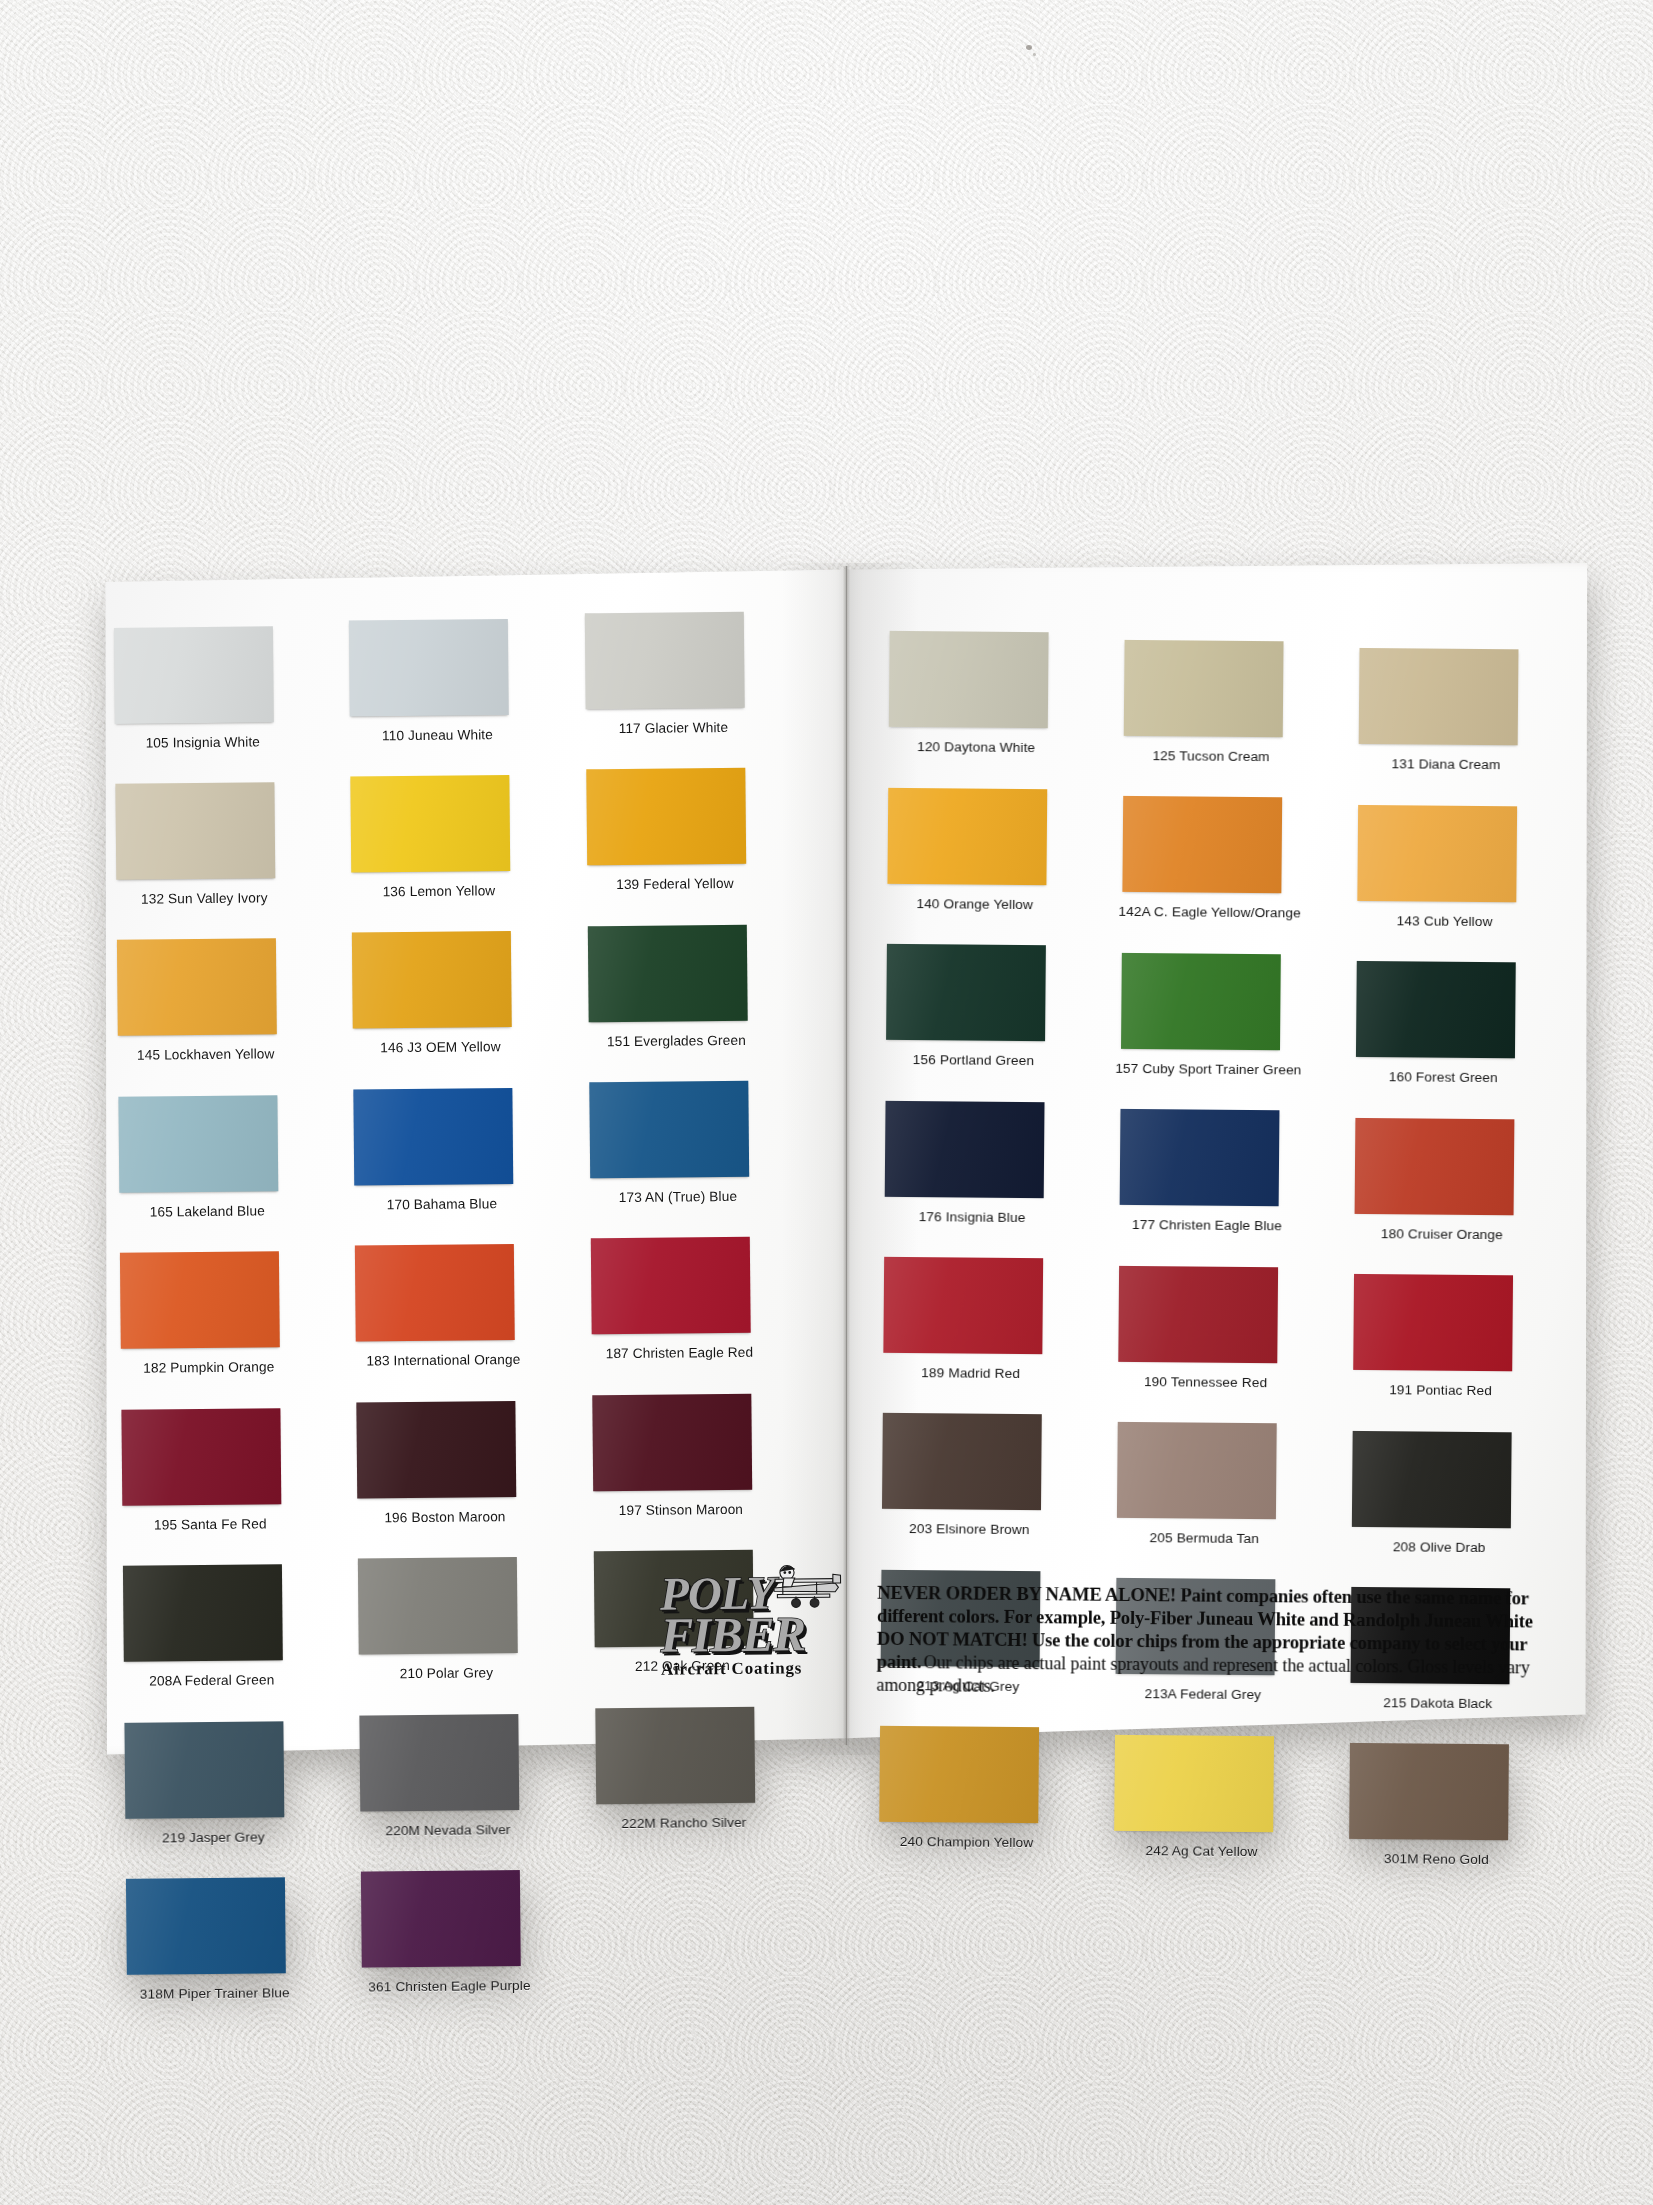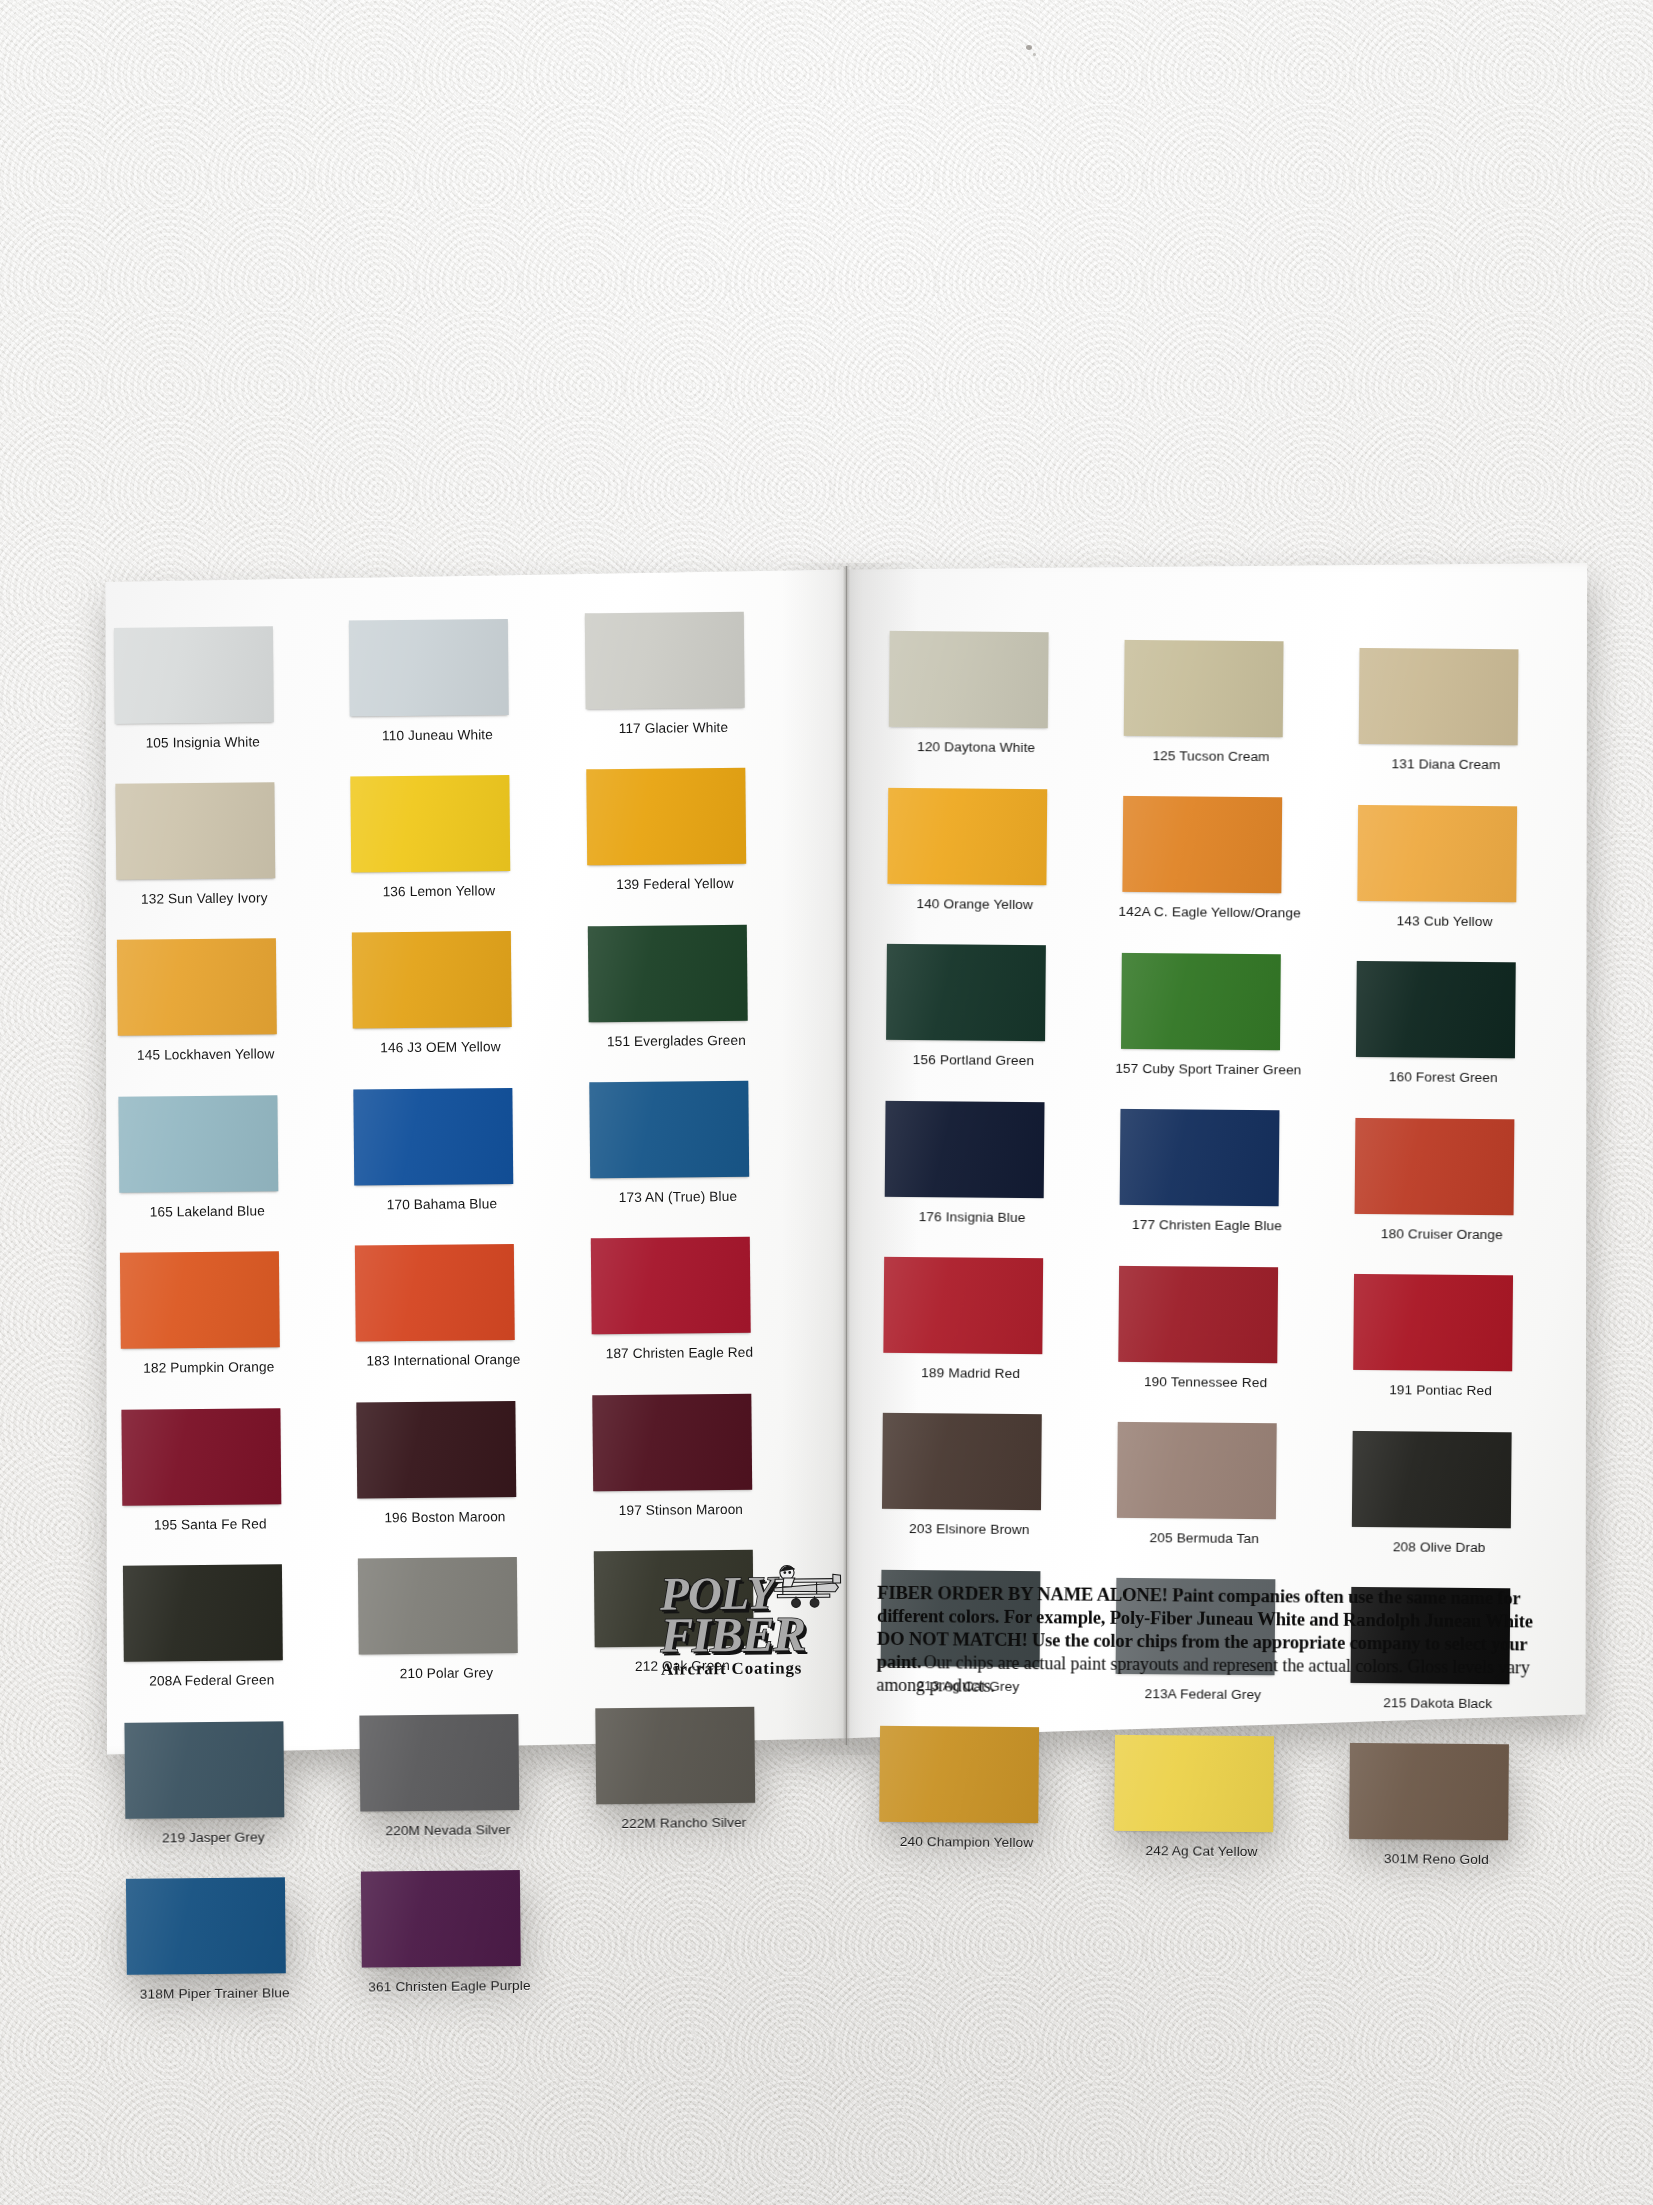--- a/index.html
+++ b/index.html
@@ -471,19 +471,19 @@
         </div>
         <div class="cell" style="left: 1251px; top: 1169px; width: 159px;">
           <div class="chip metallic" style="height: 96px; background: rgb(110, 90, 74);">
             <div class="sheen"></div>
           </div>
           <div class="label" style="top: 108px;">301M Reno Gold</div>
         </div>
       </div>
 
     <div id="notice" style="left:777px;top:1012px;width:676px;">
-      <span class="bold">FIBER ORDER BY NAME ALONE! Paint companies often use the same name for different colors. For example, Poly-Fiber Juneau White and Randolph Juneau White DO NOT MATCH! Use the color chips from the appropriate company to select your paint.</span>
+      <span class="bold">NEVER ORDER BY NAME ALONE! Paint companies often use the same name for different colors. For example, Poly-Fiber Juneau White and Randolph Juneau White DO NOT MATCH! Use the color chips from the appropriate company to select your paint.</span>
       <span class="reg">Our chips are actual paint sprayouts and represent the actual colors. Gloss levels vary among products.</span>
     </div>
   </div>
 
 </div>
 
 
 </body></html>

